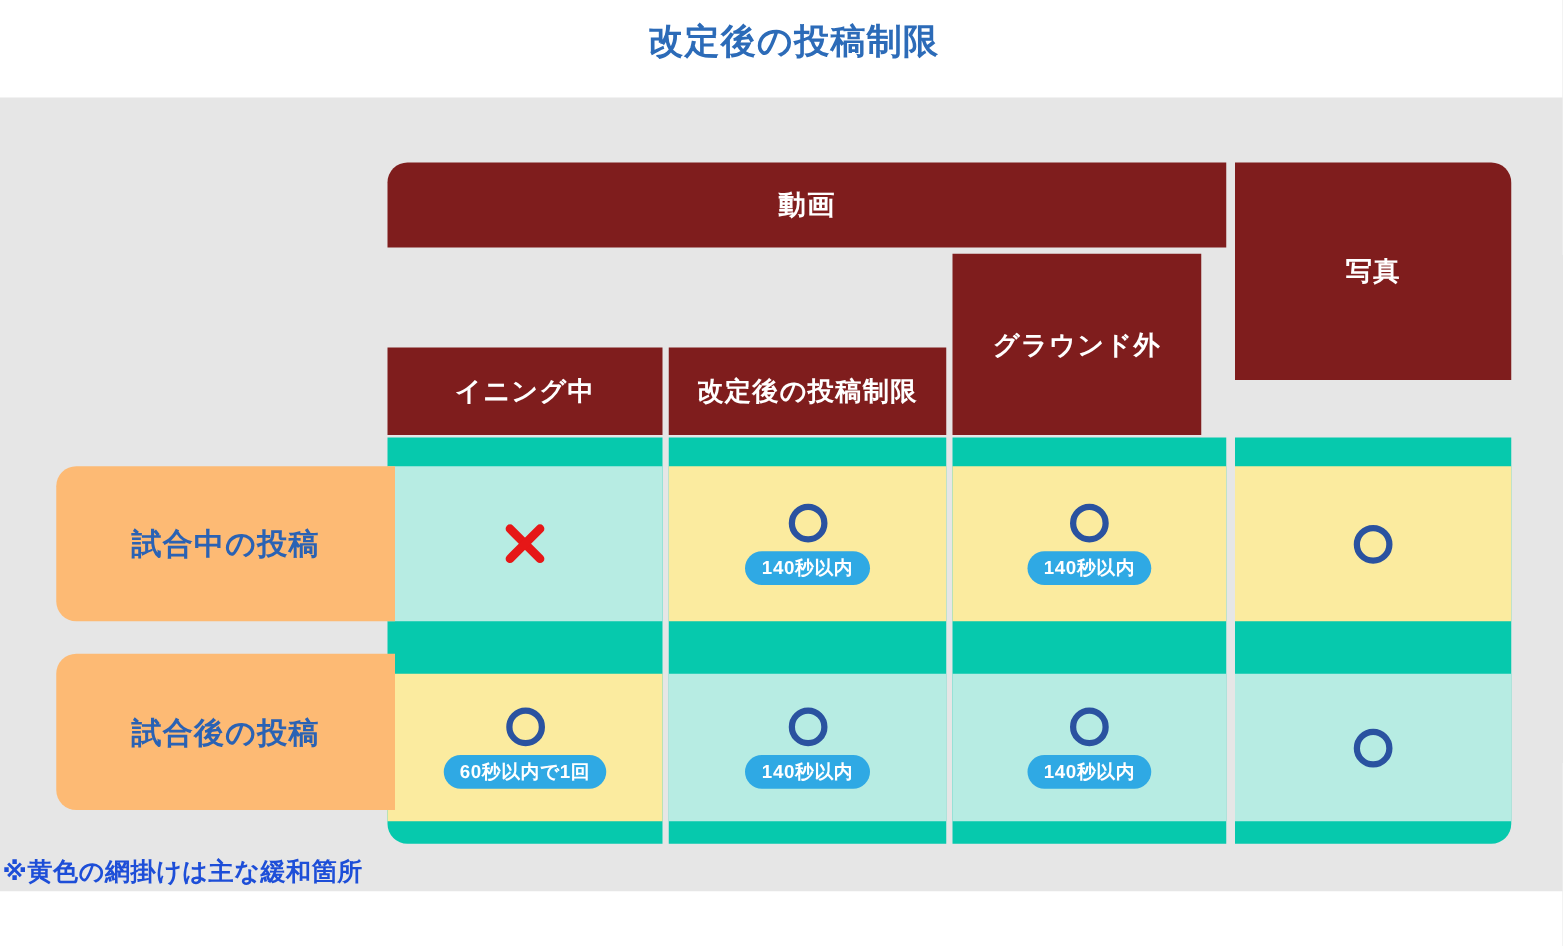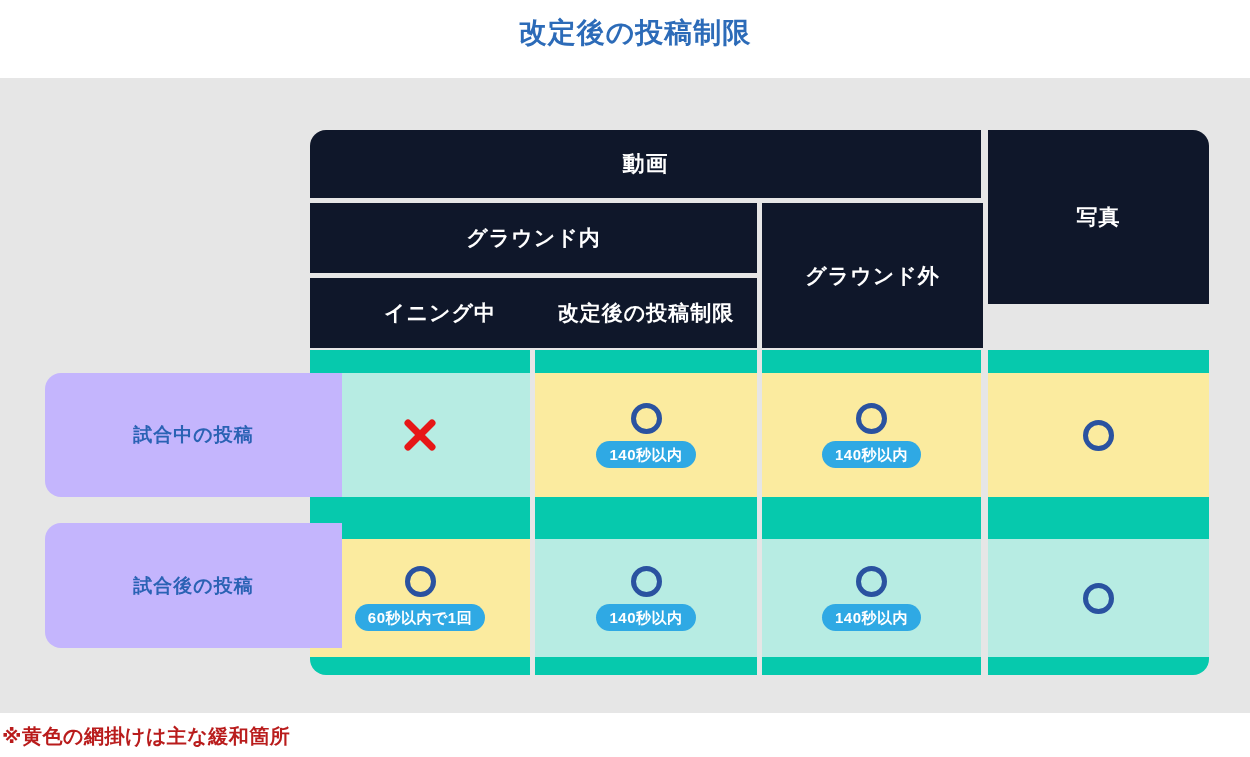--- a/index.html
+++ b/index.html
@@ -20,31 +20,31 @@
 
   .gray-panel {
     position: absolute; left: 0; top: 78px;
     width: 1250px; height: 635px;
     background: #E6E6E6;
   }
 
   
   .hcell {
     position: absolute;
-    background: #0f172a;
+    background: #7f1d1d;
     color: #ffffff;
     font-weight: bold;
     display: flex; align-items: center; justify-content: center;
     letter-spacing: 1px;
   }
   #h-video        { left: 310px; top: 130px; width: 671px; height: 68px;  border-radius: 16px 0 0 0; font-size: 22px; }
   #h-inground     { left: 310px; top: 203px; width: 447px; height: 70px;  font-size: 21px; }
-  #h-inning       { left: 310px; top: 278px; width: 220px; height: 70px;  font-size: 21px; padding-left: 20px; }
+  #h-inning       { left: 310px; top: 278px; width: 220px; height: 70px;  font-size: 21px; }
   #h-notinning    { left: 535px; top: 278px; width: 222px; height: 70px;  font-size: 21px; }
-  #h-outground    { left: 762px; top: 203px; width: 221px; height: 145px; font-size: 21px; }
+  #h-outground    { left: 762px; top: 203px; width: 199px; height: 145px; font-size: 21px; }
   #h-photo        { left: 988px; top: 130px; width: 221px; height: 174px; border-radius: 0 16px 0 0; font-size: 21px; }
 
   
   .bcol { position: absolute; top: 350px; height: 325px; background: #06C9AD; }
   #col-1 { left: 310px; width: 220px; border-radius: 0 0 0 16px; }
   #col-2 { left: 535px; width: 222px; }
   #col-3 { left: 762px; width: 219px; }
   #col-4 { left: 988px; width: 221px; border-radius: 0 0 16px 0; }
 
   .cell {
@@ -74,52 +74,49 @@
     font-size: 15px;
     line-height: 1;
     padding: 6px 13px;
     border-radius: 999px;
     white-space: nowrap;
     letter-spacing: 0.5px;
   }
 
   
   .row-label {
-    position: absolute; left: 45px; width: 297px;
-    background: #c4b5fd;
+    position: absolute; left: 45px; width: 271px;
+    background: #fdba74;
     border-radius: 16px 0 0 16px;
     display: flex; align-items: center; justify-content: center;
     color: #2A62B4;
-    font-size: 19px; font-weight: bold;
+    font-size: 24px; font-weight: bold;
     letter-spacing: 1px;
   }
   #label-1 { top: 373px; height: 124px; }
   #label-2 { top: 523px; height: 125px; }
 
   .note {
-    position: absolute; left: 2px; top: 723px;
+    position: absolute; left: 2px; top: 684px;
     font-size: 20px; font-weight: bold;
-    color: #b91c1c;
+    color: #1d4ed8;
     letter-spacing: 0.5px;
   }
 </style>
 </head>
 <body>
 
 <div id="stage">
 
   <div class="title">改定後の投稿制限</div>
 
   <div class="gray-panel"></div>
 
   <div class="hcell" id="h-video">
     <span>動画</span>
-  </div>
-  <div class="hcell" id="h-inground">
-    <span>グラウンド内</span>
   </div>
   <div class="hcell" id="h-inning">
     <span>イニング中</span>
   </div>
   <div class="hcell" id="h-notinning">
     <span>改定後の投稿制限</span>
   </div>
   <div class="hcell" id="h-outground">
     <span>グラウンド外</span>
   </div>

